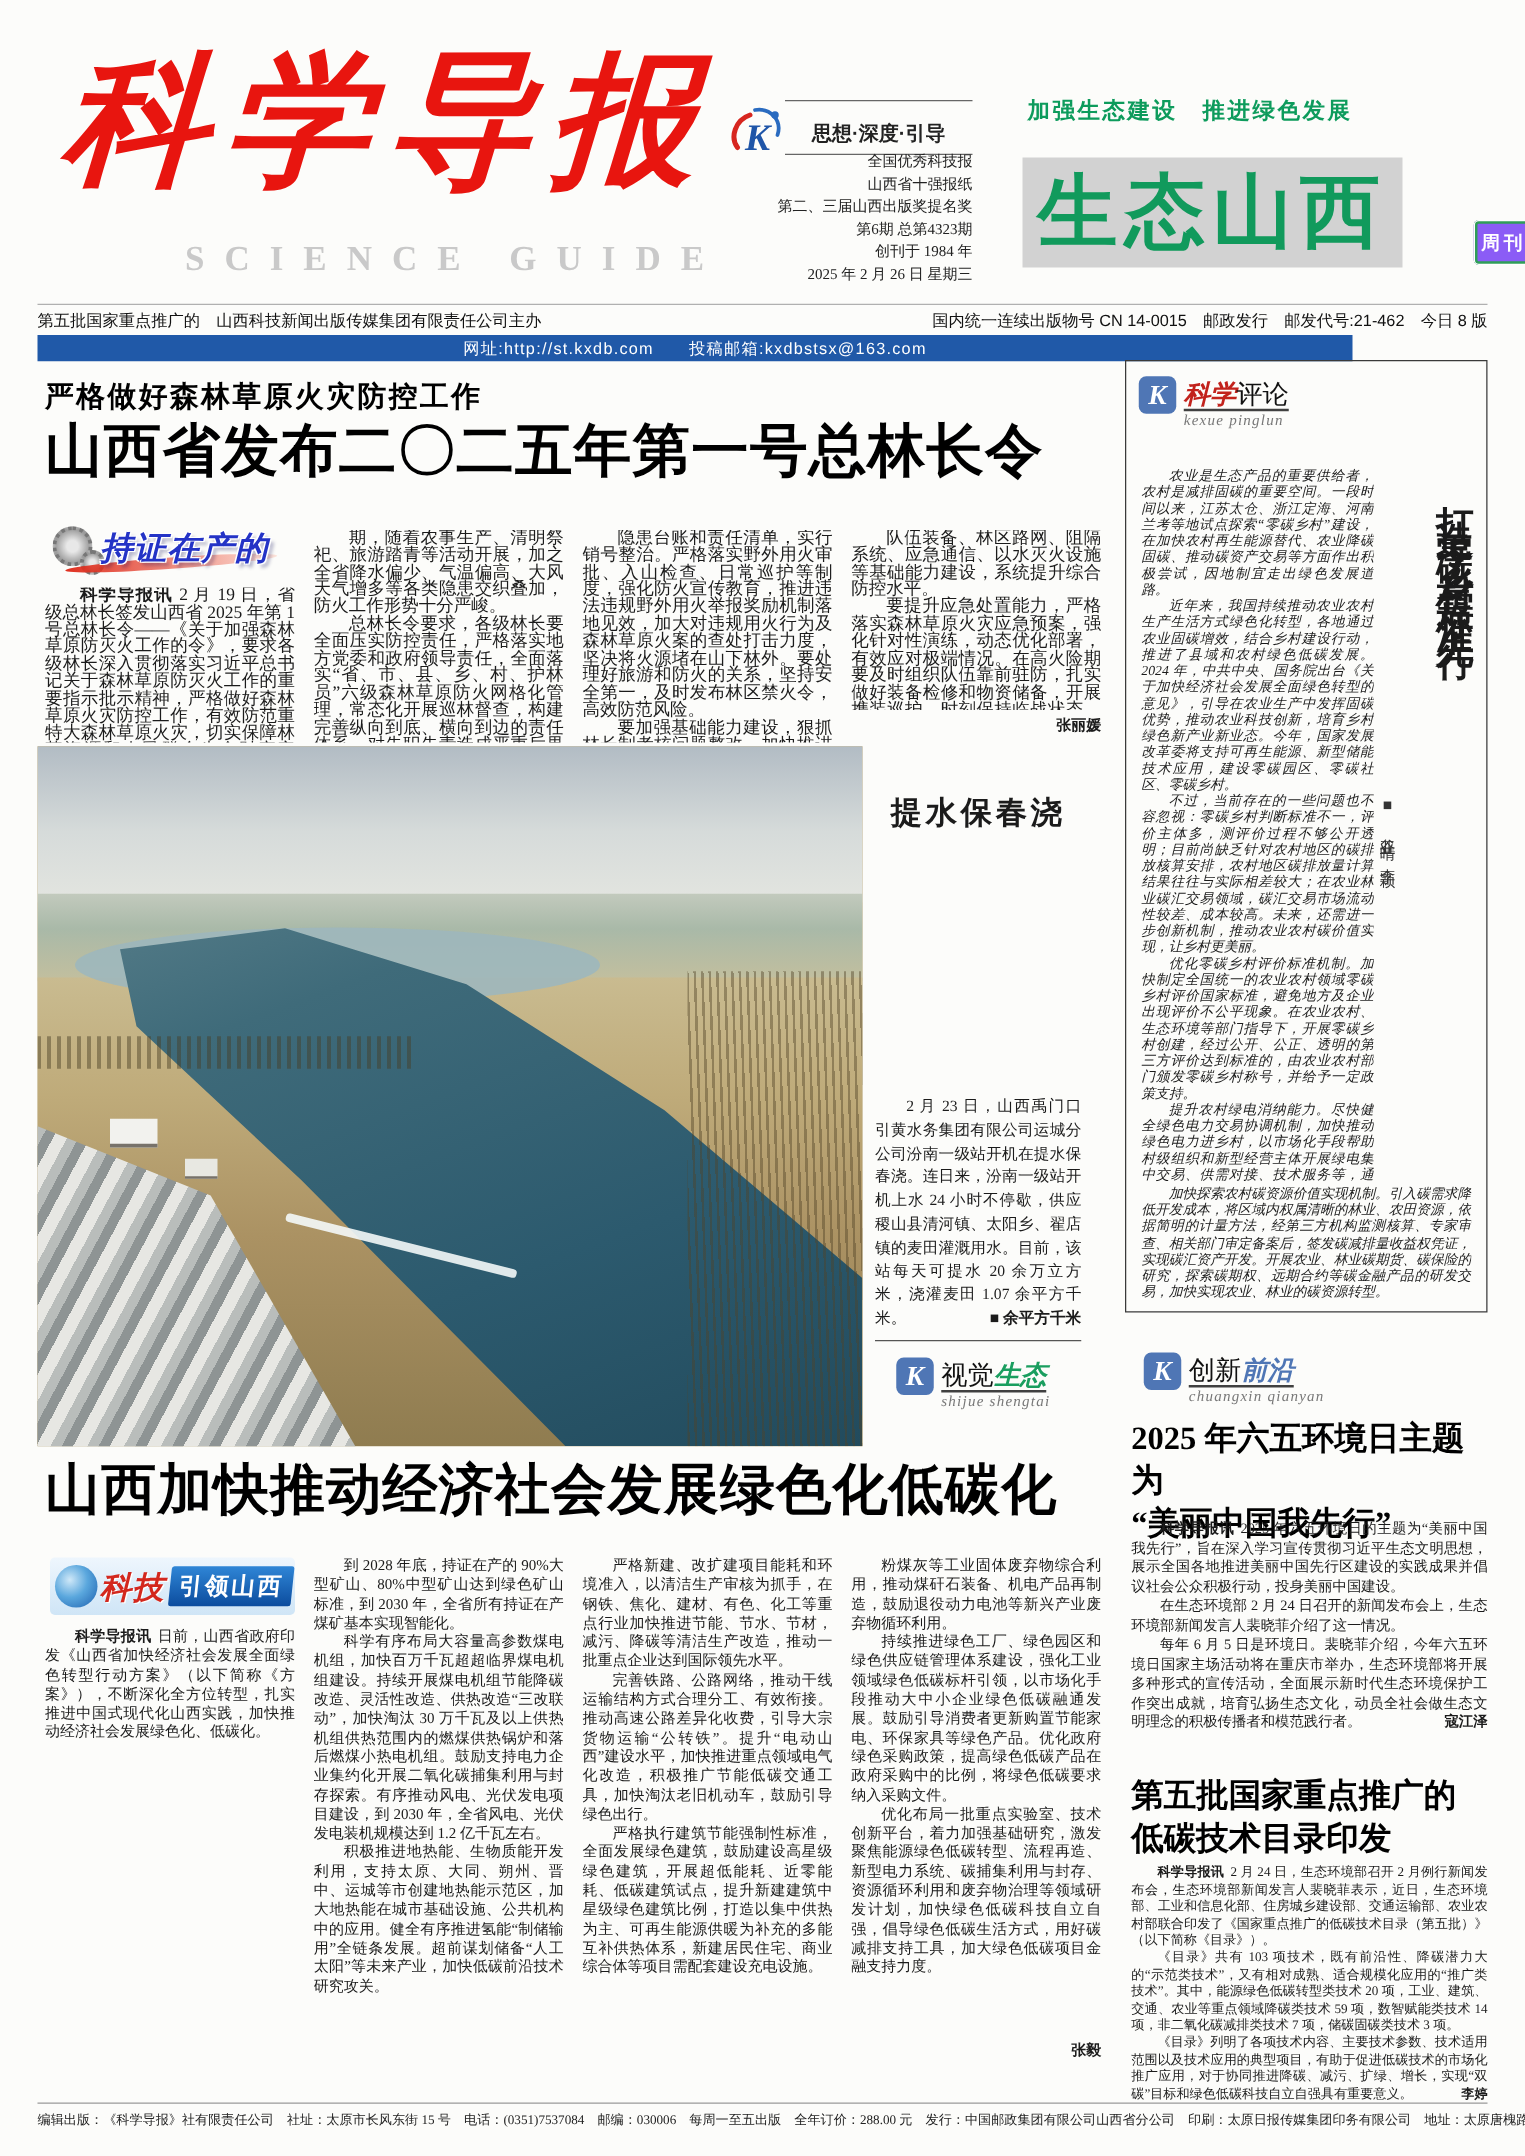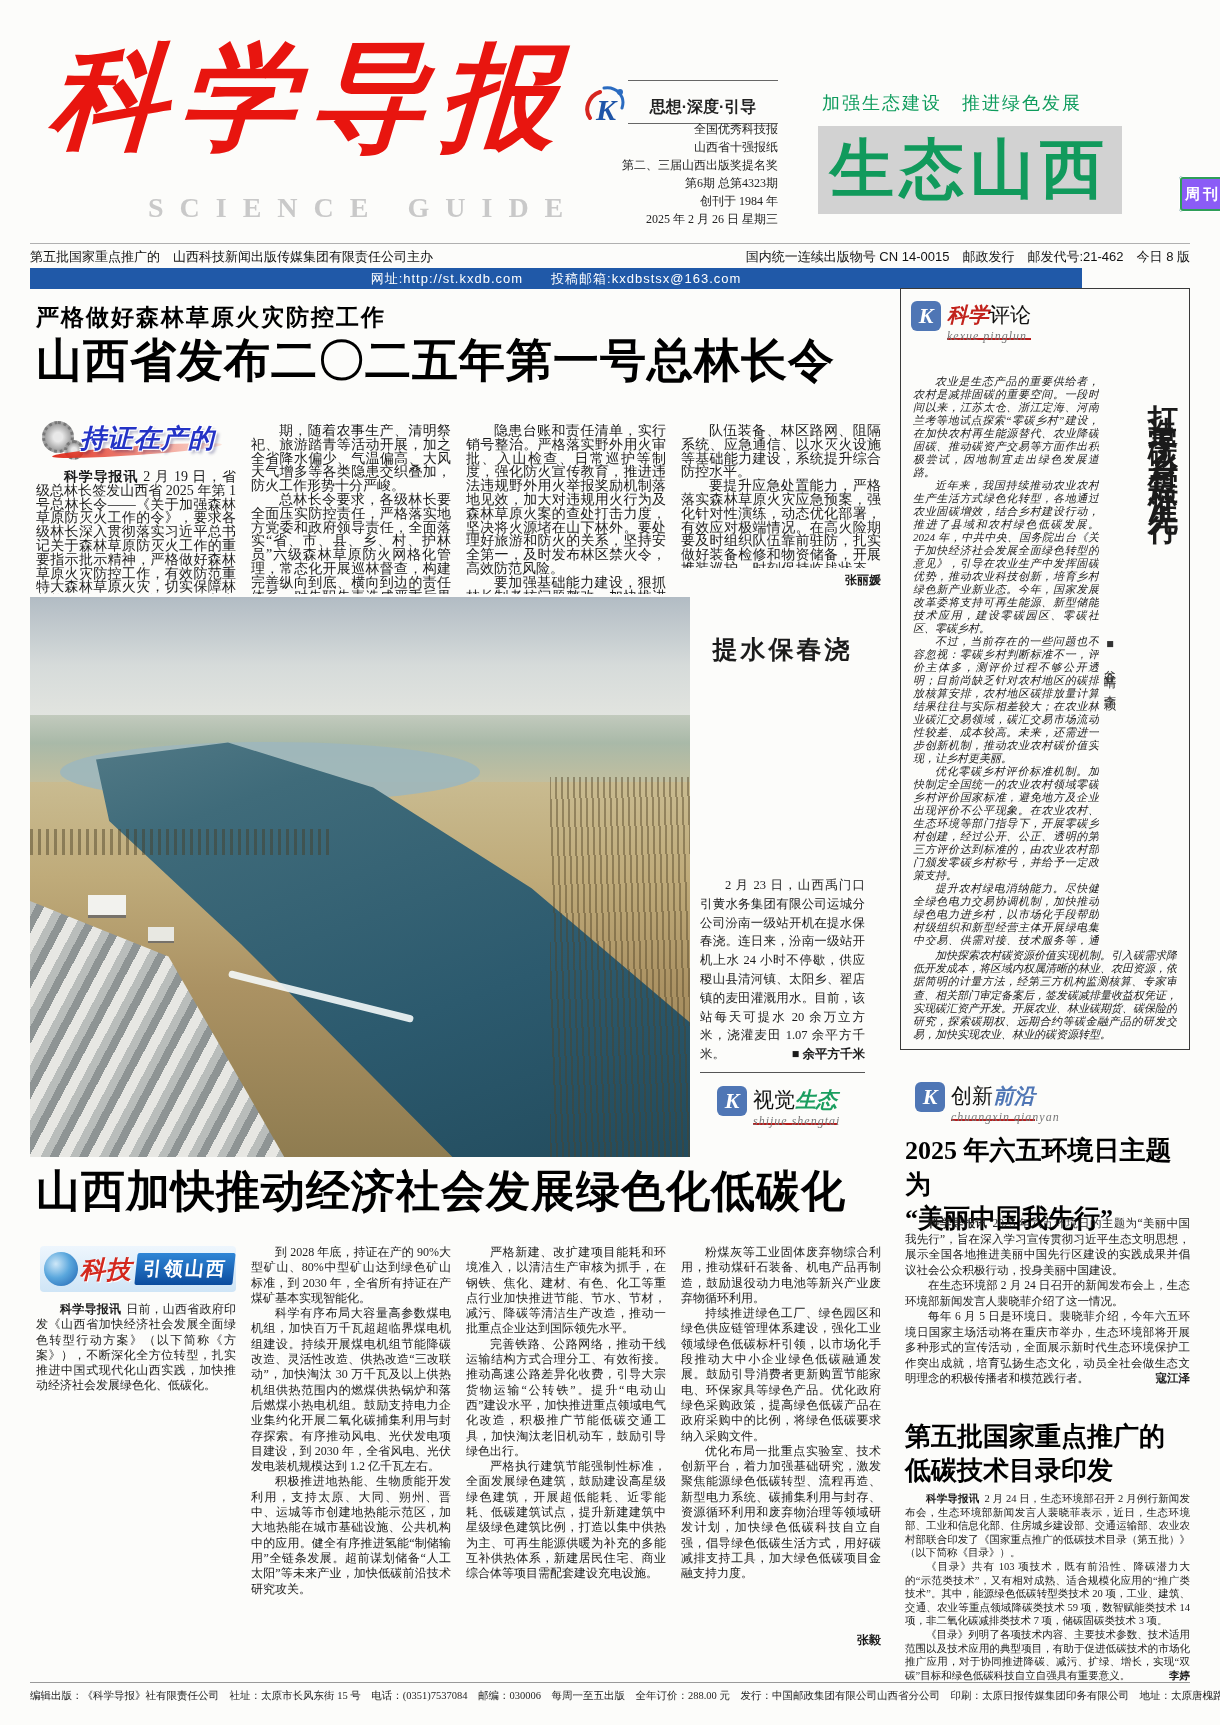--- a/index.html
+++ b/index.html
@@ -8,21 +8,21 @@
   .abs{position:absolute}
   
   .mast-title{left:50px;top:18px;width:570px;font-size:116px;line-height:160px;font-weight:900;
     font-style:italic;letter-spacing:14px;color:#e8150f;transform:skewX(-3deg);white-space:nowrap}
   .mast-sub{left:148px;top:192px;font-size:28px;font-weight:700;letter-spacing:16px;color:#c9c9c9;white-space:nowrap}
   .klogo-mast{left:584px;top:84px;width:42px;height:48px}
   .motto{left:628px;top:80px;width:150px;text-align:center;font:700 16px "Liberation Sans",sans-serif;
     border-top:1px solid #666;border-bottom:1px solid #666;padding:16px 0 5px;color:#222}
   .honors{left:586px;top:120px;width:192px;text-align:right;font-size:12px;line-height:18px;color:#222}
   .honors p{margin:0}
-  .slogan{left:822px;top:91px;width:370px;font-size:18px;font-weight:400;letter-spacing:2px;color:#0d9b5c;white-space:nowrap}
+  .slogan{left:822px;top:76px;width:370px;font-size:18px;font-weight:700;letter-spacing:2px;color:#0d9b5c;white-space:nowrap}
   .eco-box{left:818px;top:126px;width:304px;height:88px;background:#d2d2d2;text-align:center}
   .eco-box span{font-size:64px;font-weight:900;color:#119a5c;line-height:88px;letter-spacing:6px}
   .weekly-seal{left:1179px;top:176px;width:48px;height:36px;background:#8b5cf6;color:#fff;border-radius:4px;
     box-shadow:inset 0 0 0 1px #fff,inset 0 0 0 3px #2f9e58;display:flex;align-items:center;justify-content:center;
     font:700 15px "Liberation Serif",serif;letter-spacing:3px}
   .rule1{left:30px;top:243px;width:1160px;border-top:1px solid #b0b0b0;height:0}
   .org-row{left:30px;top:248px;width:1160px;display:flex;justify-content:space-between;
     font:500 13px "Liberation Sans",sans-serif;color:#111}
   .blue-bar{left:30px;top:268px;width:1052px;height:21px;background:#2059a8;color:#fff;text-align:center;
     font:13px/21px "Liberation Sans",sans-serif;letter-spacing:1px}
@@ -77,21 +77,21 @@
   
   .cap-title{left:700px;top:633px;width:165px;text-align:center;font:700 25px "Liberation Sans",sans-serif;letter-spacing:3px}
   .cap-text{left:700px;top:876px;width:165px;font-size:12.5px;line-height:18.8px;text-align:justify}
   .il-byline{float:right;font-weight:700}
   .cap-rule{left:700px;top:1072px;width:165px;border-top:1px solid #555;height:0}
   
   .klogo{position:absolute;display:flex;align-items:flex-start}
   .ksq{width:30px;height:30px;background:#4f76b5;border-radius:6px;color:#fff;flex:none;
     font:700 22px/30px "Liberation Serif",serif;font-style:italic;text-align:center}
   .kwords{margin-left:6px}
-  .krow{border-bottom:2px solid #b91c1c;padding-bottom:13px;white-space:nowrap}
+  .krow{border-bottom:2px solid #404040;padding-bottom:1px;white-space:nowrap}
   .kw{font-size:21px}
   .kw-plain{color:#111}
   .kw-script{font-style:italic;font-weight:700}
   .kw-red{color:#c2221c}.kw-green{color:#1a9e5f}.kw-blue{color:#4f76b5}
   .kpinyin{display:block;font-style:italic;font-size:12px;color:#777;letter-spacing:1px}
   .logo-visual{left:717px;top:1086px}
   .logo-frontier{left:915px;top:1082px}
   .logo-review{left:10px;top:12px}
   
   .sr-box{left:900px;top:288px;width:290px;height:762px;border:1px solid #3a3a3a;box-sizing:border-box}

